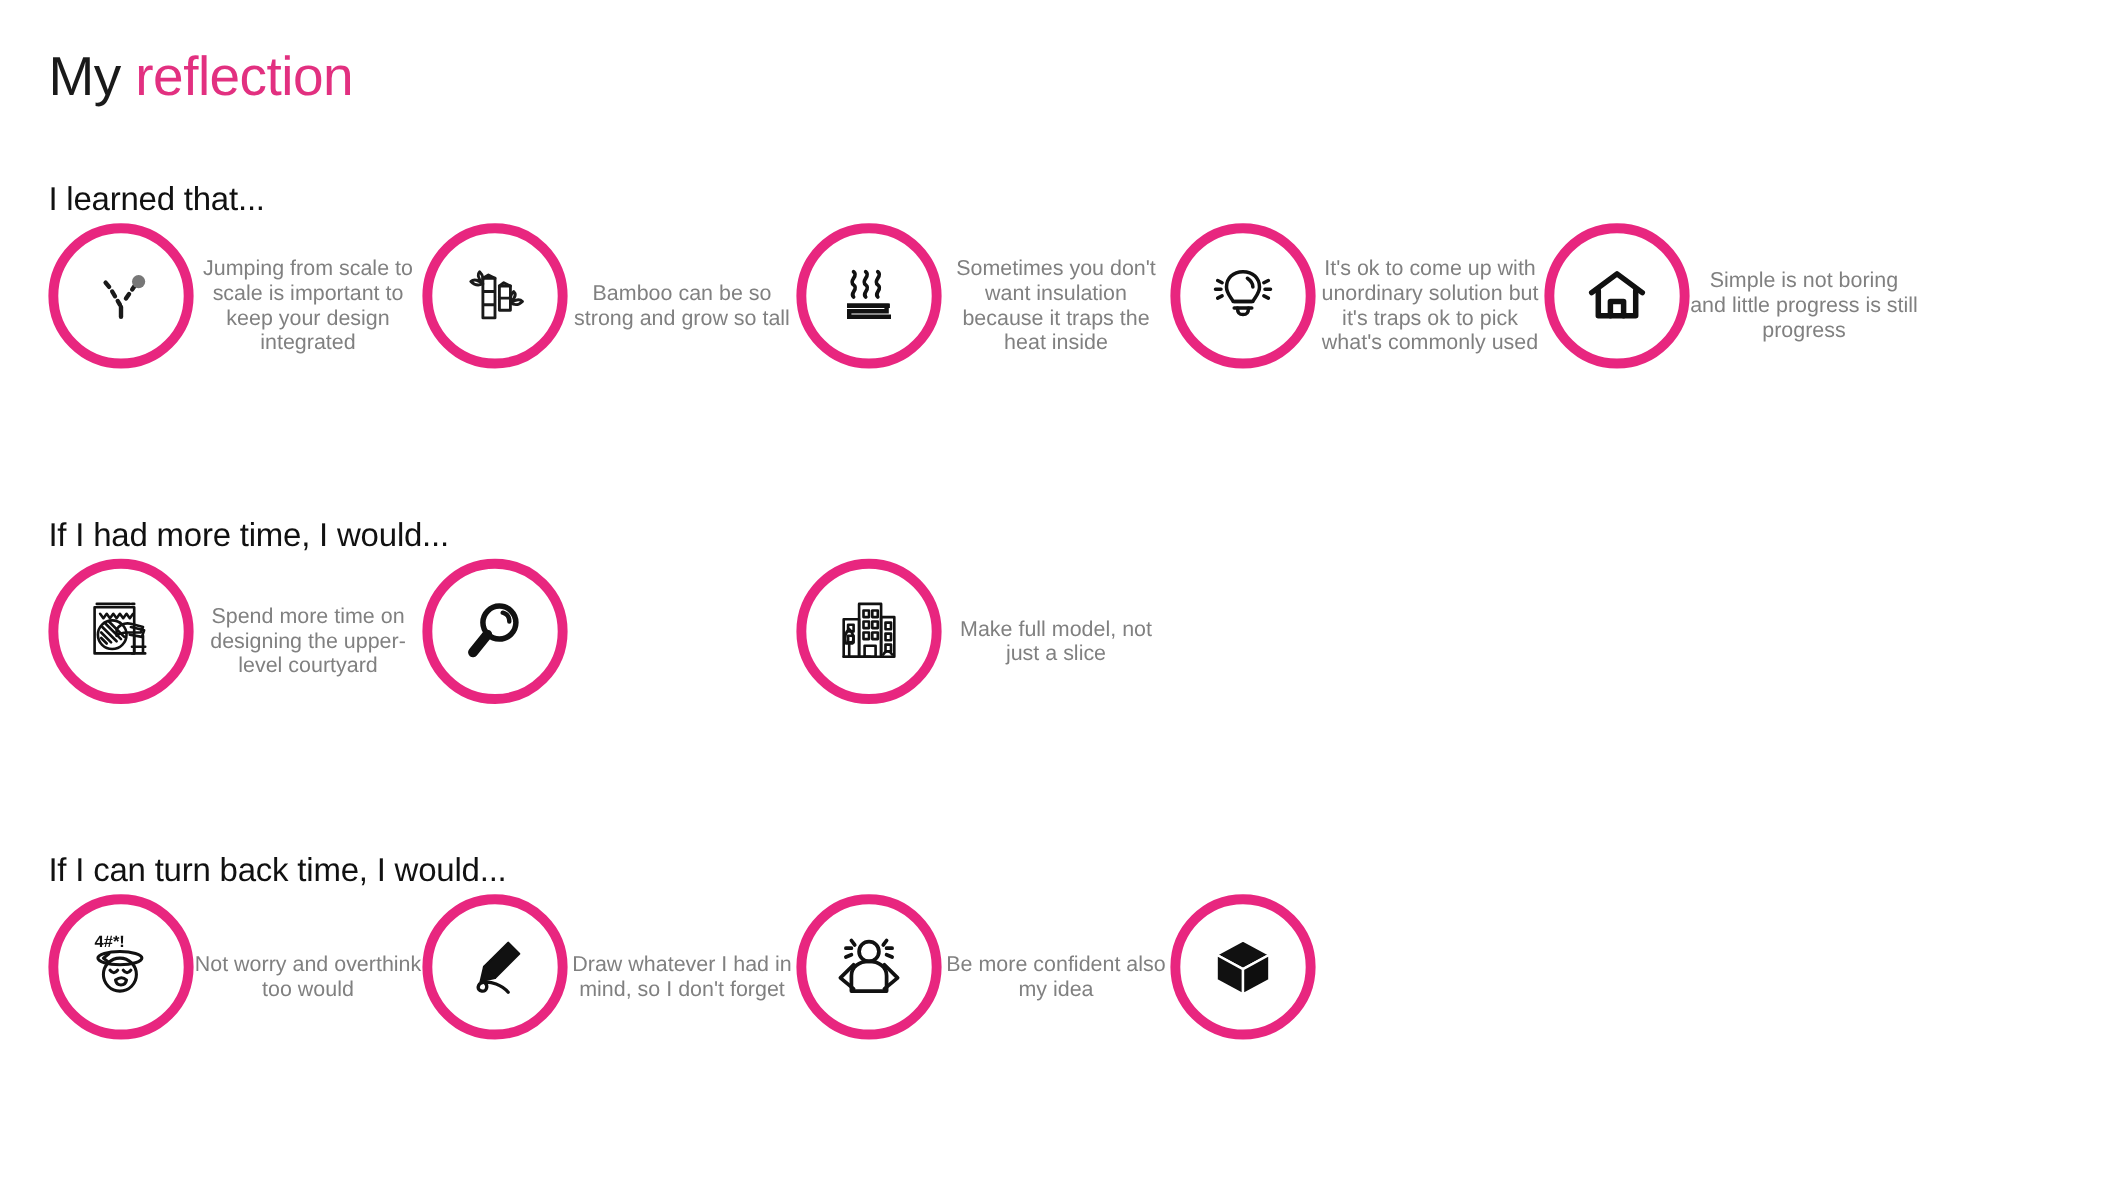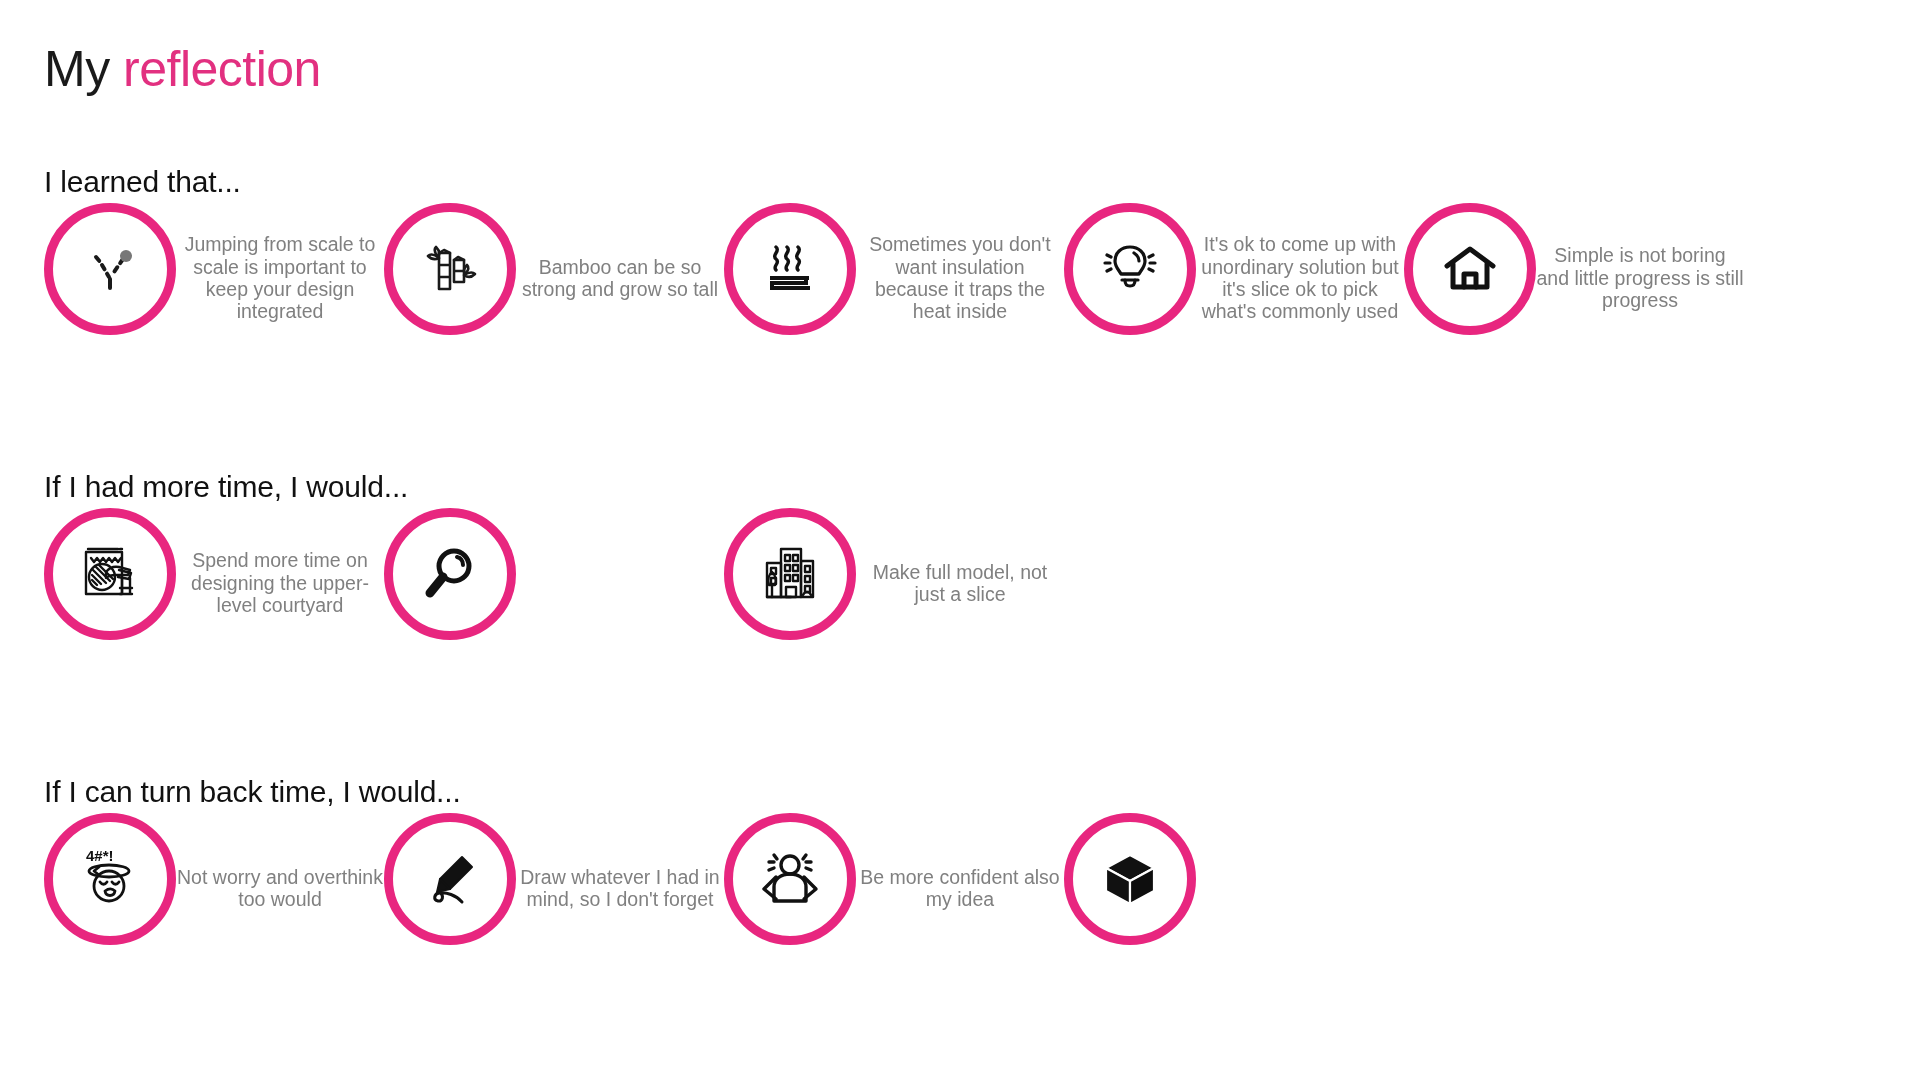--- a/index.html
+++ b/index.html
@@ -169,21 +169,21 @@
                 <path d="M36 14 c-9 0 -15 6 -15 14 c0 6 4 9 6 13 h18 c2 -4 6 -7 6 -13 c0 -8 -6 -14 -15 -14 z"></path>
                 <path d="M28 41 h16 M28 47 h16"></path>
                 <path d="M31 47 c0 4 1 6 5 6 c4 0 5 -2 5 -6"></path>
                 <path d="M40 20 c3 2 5 5 5 8"></path>
                 <path d="M13 22 l4 2 M11 30 h5 M13 38 l4 -2"></path>
                 <path d="M59 22 l-4 2 M61 30 h-5 M59 38 l-4 -2"></path>
               </g>
             </svg>
           </span>
         </div>
-        <div class="caption">It's ok to come up with unordinary solution but it's slice ok to pick what's commonly used</div>
+        <div class="caption">It's ok to come up with unordinary solution but it's traps ok to pick what's commonly used</div>
       </div>
 
       <div class="item">
         <div class="circle">
           <span>
             <svg width="72" height="72" viewBox="0 0 72 72">
               <g stroke="#111111" stroke-width="5" fill="none" stroke-linejoin="round" stroke-linecap="round">
                 <path d="M13 33 L36 16 L59 33"></path>
                 <path d="M19 31 v23 h34 v-23"></path>
                 <path d="M30 54 v-13 h12 v13"></path>

